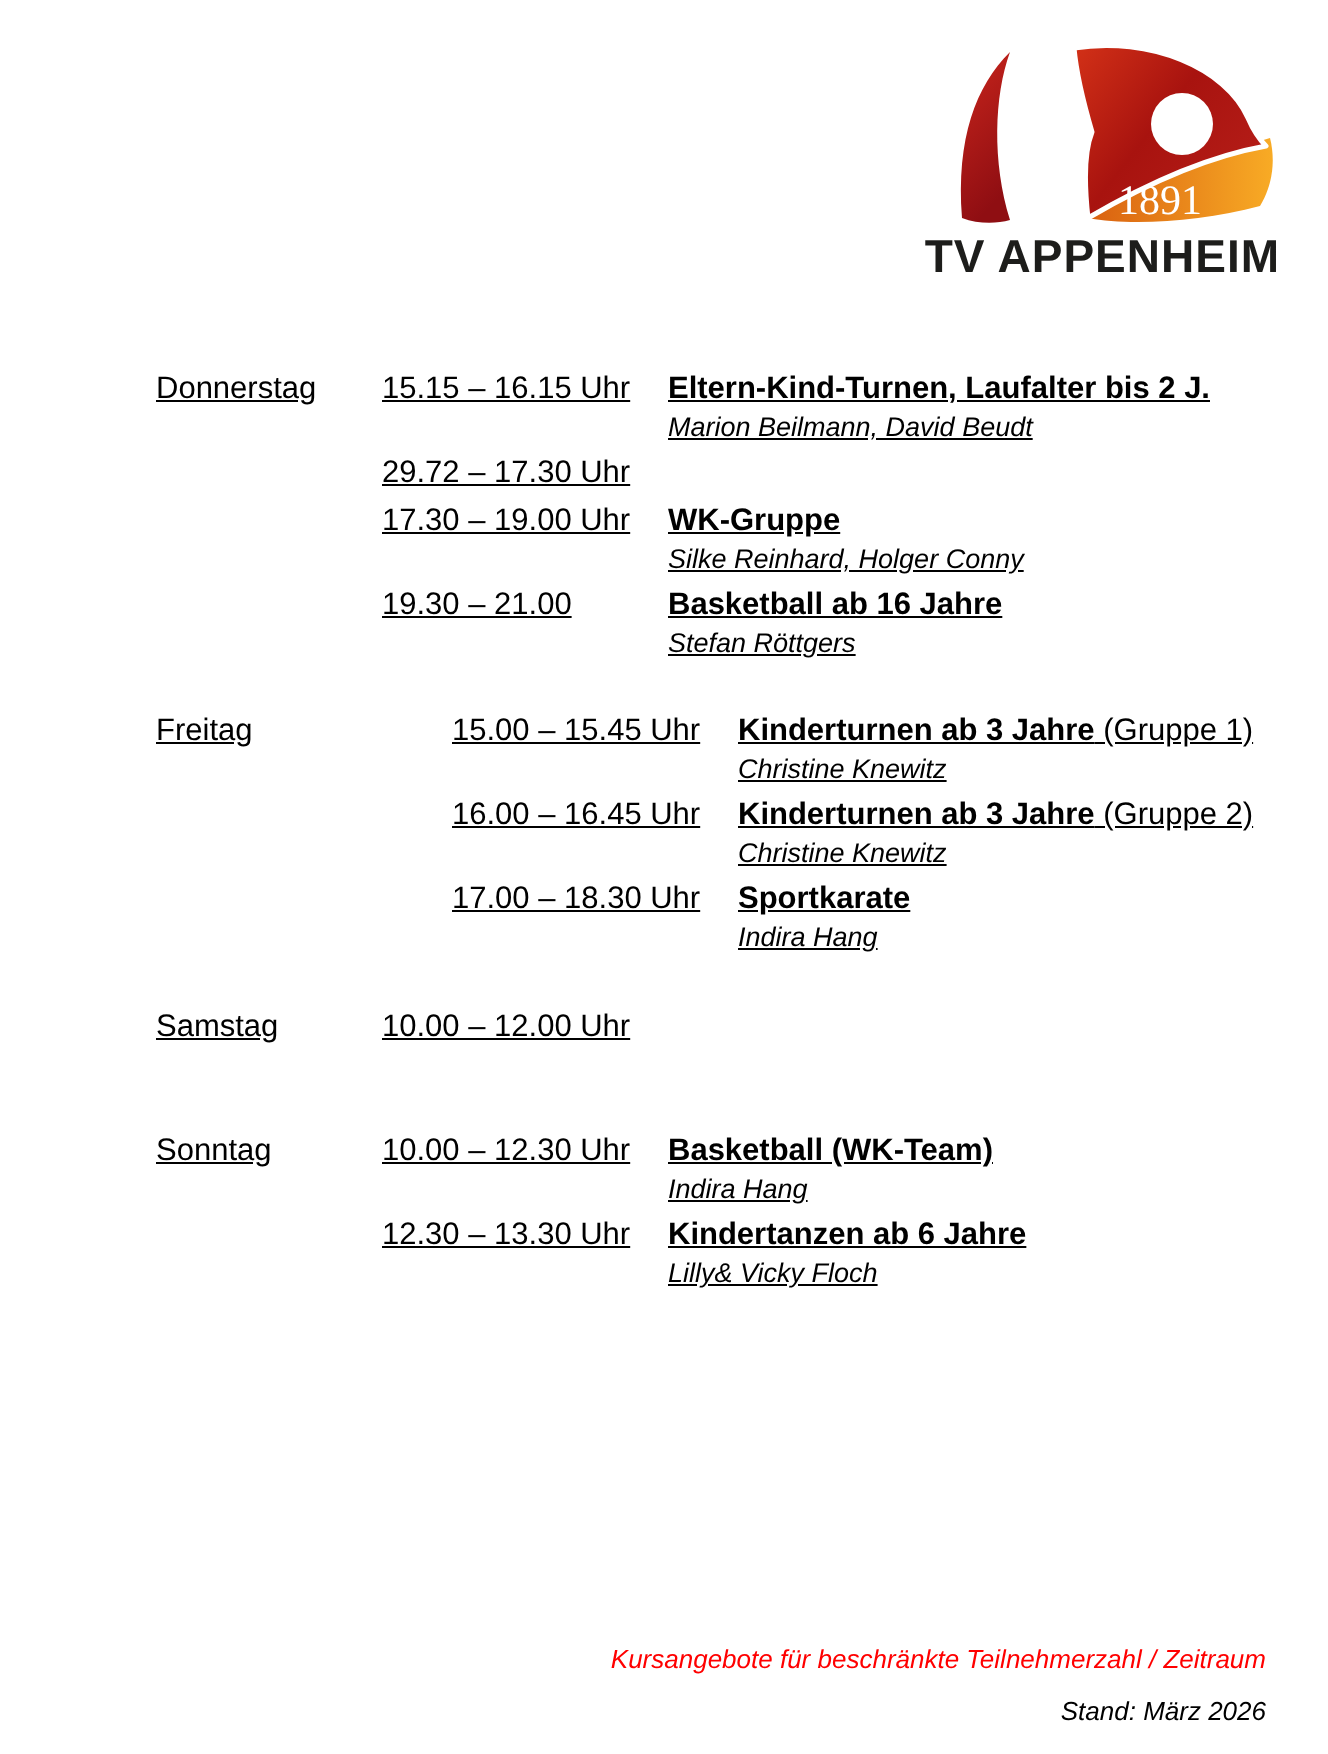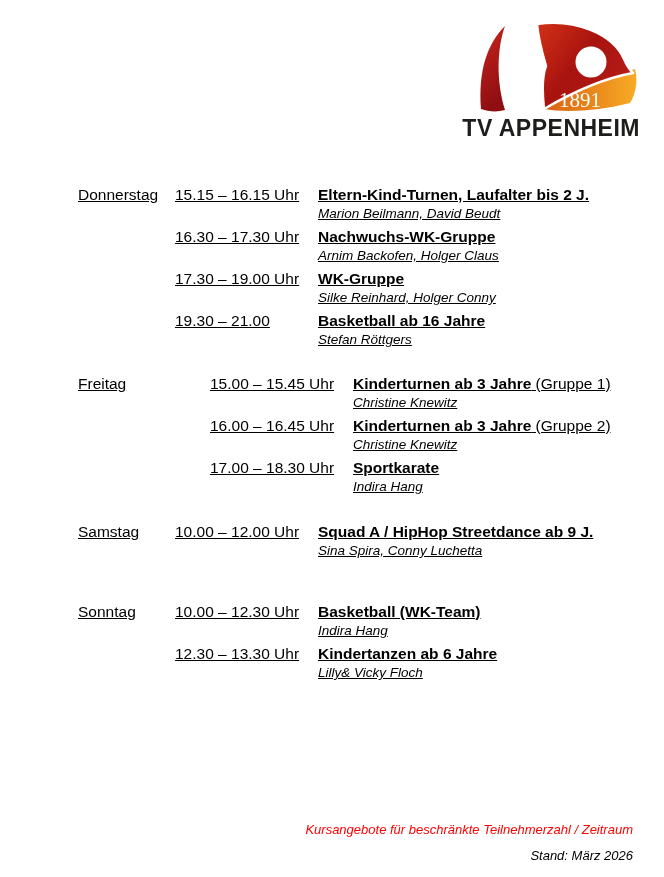--- a/index.html
+++ b/index.html
@@ -31,21 +31,21 @@
   .group.g0 { margin-bottom: 21px; }
   .group.g1 { margin-bottom: 22px; gap: 35px; }
   .group.g2 { margin-bottom: 38px; }
   .day {
     width: 97px;
     font-size: 15.5px;
     line-height: 20px;
     flex: none;
   }
   .entries { flex: 1; }
-  .entry { display: flex; margin-bottom: 4px; }
+  .entry { display: flex; margin-bottom: 4px; margin-left: 16px; }
   .time {
     width: 143px;
     flex: none;
     font-size: 15.5px;
     line-height: 20px;
     white-space: nowrap;
   }
   .course { flex: 1; }
   .title-line { font-size: 15.5px; line-height: 20px; white-space: nowrap; }
   .title { font-weight: bold; }
@@ -115,25 +115,21 @@
     <div class="day">Donnerstag</div>
     <div class="entries">
       <div class="entry">
         <div class="time">15.15 – 16.15 Uhr</div>
         <div class="course">
           <div class="title-line"><span class="title">Eltern-Kind-Turnen, Laufalter bis 2 J.</span><span class="title-suffix"></span></div>
           <div class="sub">Marion Beilmann, David Beudt</div>
         </div>
       </div>
       <div class="entry">
-        <div class="time">16.30 – 17.30 Uhr</div>
-        <div class="course">
-          <div class="title-line"><span class="title">Nachwuchs-WK-Gruppe</span><span class="title-suffix"></span></div>
-          <div class="sub">Arnim Backofen, Holger Claus</div>
-        </div>
+        <div class="time">29.72 – 17.30 Uhr</div>
       </div>
       <div class="entry">
         <div class="time">17.30 – 19.00 Uhr</div>
         <div class="course">
           <div class="title-line"><span class="title">WK-Gruppe</span><span class="title-suffix"></span></div>
           <div class="sub">Silke Reinhard, Holger Conny</div>
         </div>
       </div>
       <div class="entry">
         <div class="time">19.30 – 21.00</div>
@@ -170,24 +166,20 @@
         </div>
       </div>
     </div>
   </div>
 
   <div class="group g2">
     <div class="day">Samstag</div>
     <div class="entries">
       <div class="entry">
         <div class="time">10.00 – 12.00 Uhr</div>
-        <div class="course">
-          <div class="title-line"><span class="title">Squad A / HipHop Streetdance ab 9 J.</span><span class="title-suffix"></span></div>
-          <div class="sub">Sina Spira, Conny Luchetta</div>
-        </div>
       </div>
     </div>
   </div>
 
   <div class="group g3">
     <div class="day">Sonntag</div>
     <div class="entries">
       <div class="entry">
         <div class="time">10.00 – 12.30 Uhr</div>
         <div class="course">

